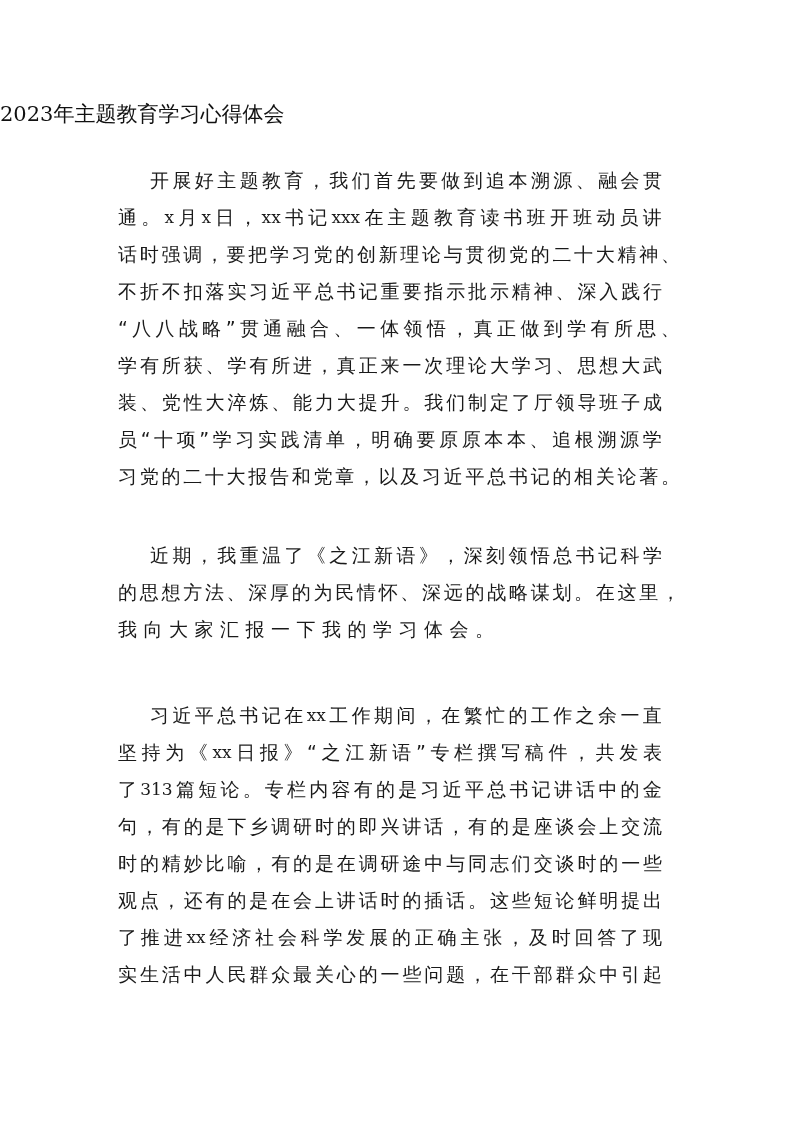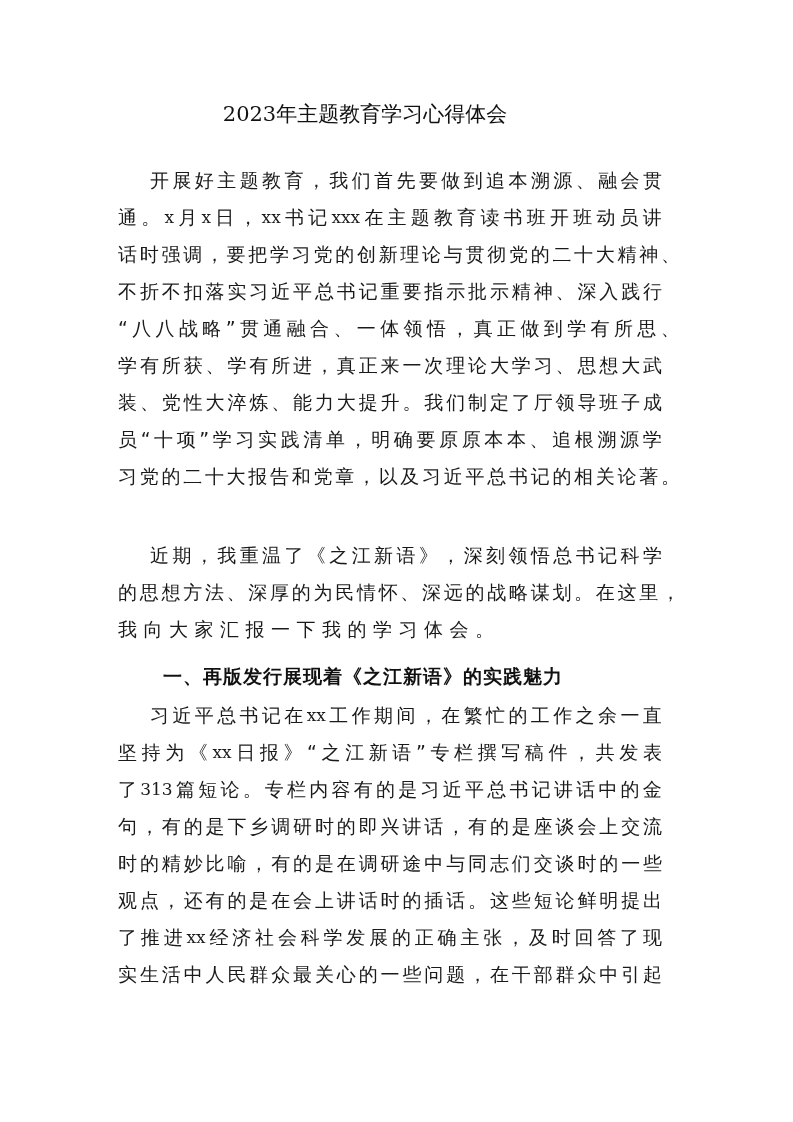--- a/index.html
+++ b/index.html
@@ -1,20 +1,19 @@
 <!DOCTYPE html>
 <html><head>
 <meta charset="utf-8">
 <style>
   html, body { margin: 0; padding: 0; background: #ffffff; }
   body { width: 793px; height: 1122px; position: relative; overflow: hidden; }
   .page { position: absolute; left: 0; top: 0; width: 793px; height: 1122px; background: #fff; }
   .title {
     position: absolute; left: 0; width: 730px; top: 100px;
-    text-align: center;
     font-family: "DejaVu Serif", "Liberation Serif", serif;
     font-size: 21px; color: #111; letter-spacing: 0px;
   }
   .line {
     position: absolute;
     font-family: "DejaVu Sans", "Liberation Sans", sans-serif;
     font-size: 19px; color: #1a1a1a;
     height: 26px; line-height: 26px;
     white-space: nowrap;
     display: flex; justify-content: space-between;
@@ -340,21 +339,20 @@
       <span class="ch">下</span>
       <span class="ch">我</span>
       <span class="ch">的</span>
       <span class="ch">学</span>
       <span class="ch">习</span>
       <span class="ch">体</span>
       <span class="ch">会</span>
       <span class="ch">。</span>
     </div>
 
-  <div class="heading">一、再版发行展现着《之江新语》的实践魅力</div>
 
   <div class="line" style="left:150px;top:702px;width:512px">
       <span class="ch">习</span>
       <span class="ch">近</span>
       <span class="ch">平</span>
       <span class="ch">总</span>
       <span class="ch">书</span>
       <span class="ch">记</span>
       <span class="ch">在</span>
       <span class="ch" style="font-family: &quot;DejaVu Serif&quot;, &quot;Liberation Serif&quot;, serif; font-size: 17px;">xx</span>

